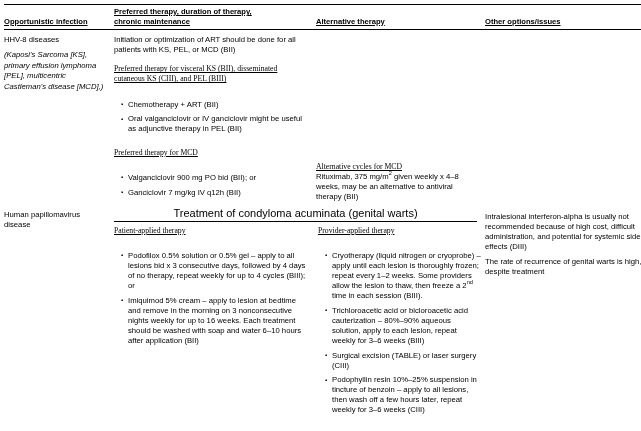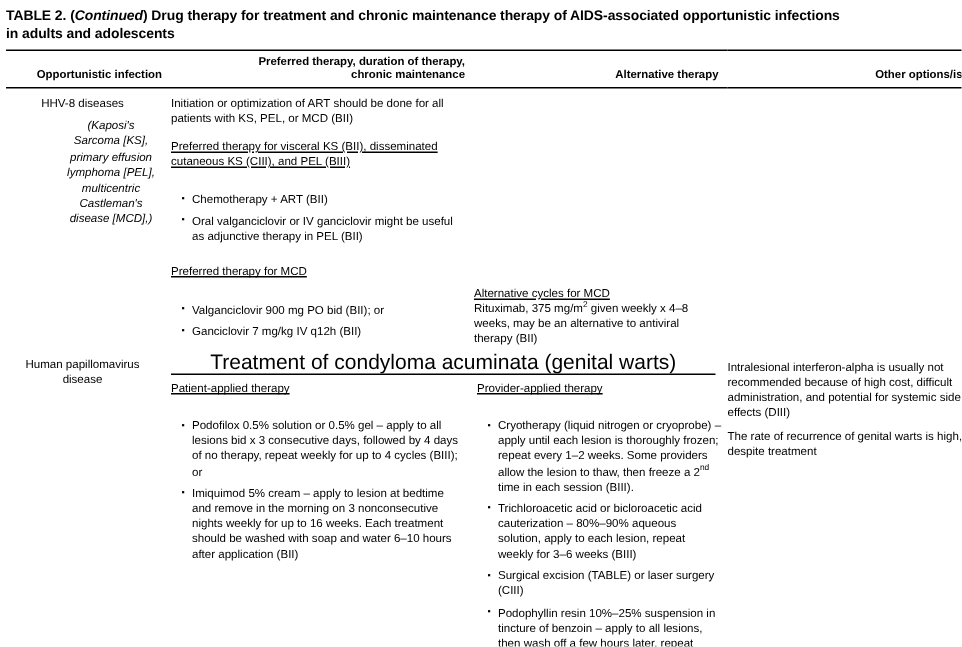--- a/index.html
+++ b/index.html
@@ -34,45 +34,47 @@
   .title .ital { font-style: italic; }
 
   
   table.maintable {
     width: 637px;
     margin: 4px 0 0 4px;
     border-collapse: collapse;
     table-layout: fixed;
   }
   table.maintable > thead > tr > th {
-    text-align: right;
+    text-align: left;
     vertical-align: bottom;
     font-size: 7.6px;
     font-weight: bold;
     line-height: 9.6px;
     padding: 2px 6px 3px 0;
     border-top: 1.6px solid #000;
     border-bottom: 1.1px solid #000;
+    text-decoration: underline;
   }
   table.maintable > tbody > tr > td {
     vertical-align: top;
     font-size: 7.7px;
     line-height: 10.1px;
     padding: 5px 8px 2px 0;
   }
-  .col1 { width: 104px; text-align: center; }
+  .col1 { width: 104px; }
   .col2 { width: 196px; }
   .col3 { width: 163px; }
   .col4 { width: 174px; }
 
   
   .cellhead {
     text-decoration: underline;
     text-underline-offset: 1px;
     margin-top: 0;
+    font-family: Liberation Serif, serif;
   }
   .para { margin: 0 0 0 0; }
   .gap { height: 9px; }
   .gap-sm { height: 5px; }
   .ital { font-style: italic; }
   ul.bl {
     margin: 15px 0 0 0;
     padding: 0 0 0 8px;
     list-style: none;
   }
@@ -89,21 +91,21 @@
     top: -0.5px;
     font-size: 6px;
     line-height: 10.5px;
   }
   sup { font-size: 5.6px; vertical-align: super; line-height: 0; }
 
   
   .spanwrap { padding-right: 4px; }
   .spanhead {
     text-align: center;
-    font-size: 14px;
+    font-size: 11px;
     line-height: 10px;
     padding: 0 0 3px 0;
   }
   .spanrule {
     border-bottom: 1.2px solid #000;
     height: 0;
     margin: 0 0 4px 0;
   }
   table.subtable {
     width: 100%;
@@ -113,32 +115,27 @@
   table.subtable td {
     vertical-align: top;
     padding: 0 8px 0 0;
     font-size: 7.7px;
     line-height: 10.1px;
   }
   .sub1 { width: 196px; }
   .sub2 { width: 163px; }
 
   .r1c1 { line-height: 10.6px; }
-  .r1c1 .ital { line-height: 10.4px; display: block; margin-left: 38px; }
+  .r1c1 .ital { line-height: 10.4px; display: block; }
 </style>
 </head>
 <body>
 
 <div class="page">
 
-  <div class="title">
-    <span>TABLE 2. (</span><span class="ital">Continued</span><span>) Drug therapy for treatment and chronic maintenance therapy of AIDS-associated opportunistic infections</span>
-    <br>
-    <span>in adults and adolescents</span>
-  </div>
 
   <table class="maintable">
     <thead>
       <tr>
         <th class="col1">Opportunistic infection</th>
         <th class="col2">
           <span>Preferred therapy, duration of therapy,</span><br>
           <span>chronic maintenance</span>
         </th>
         <th class="col3">Alternative therapy</th>

